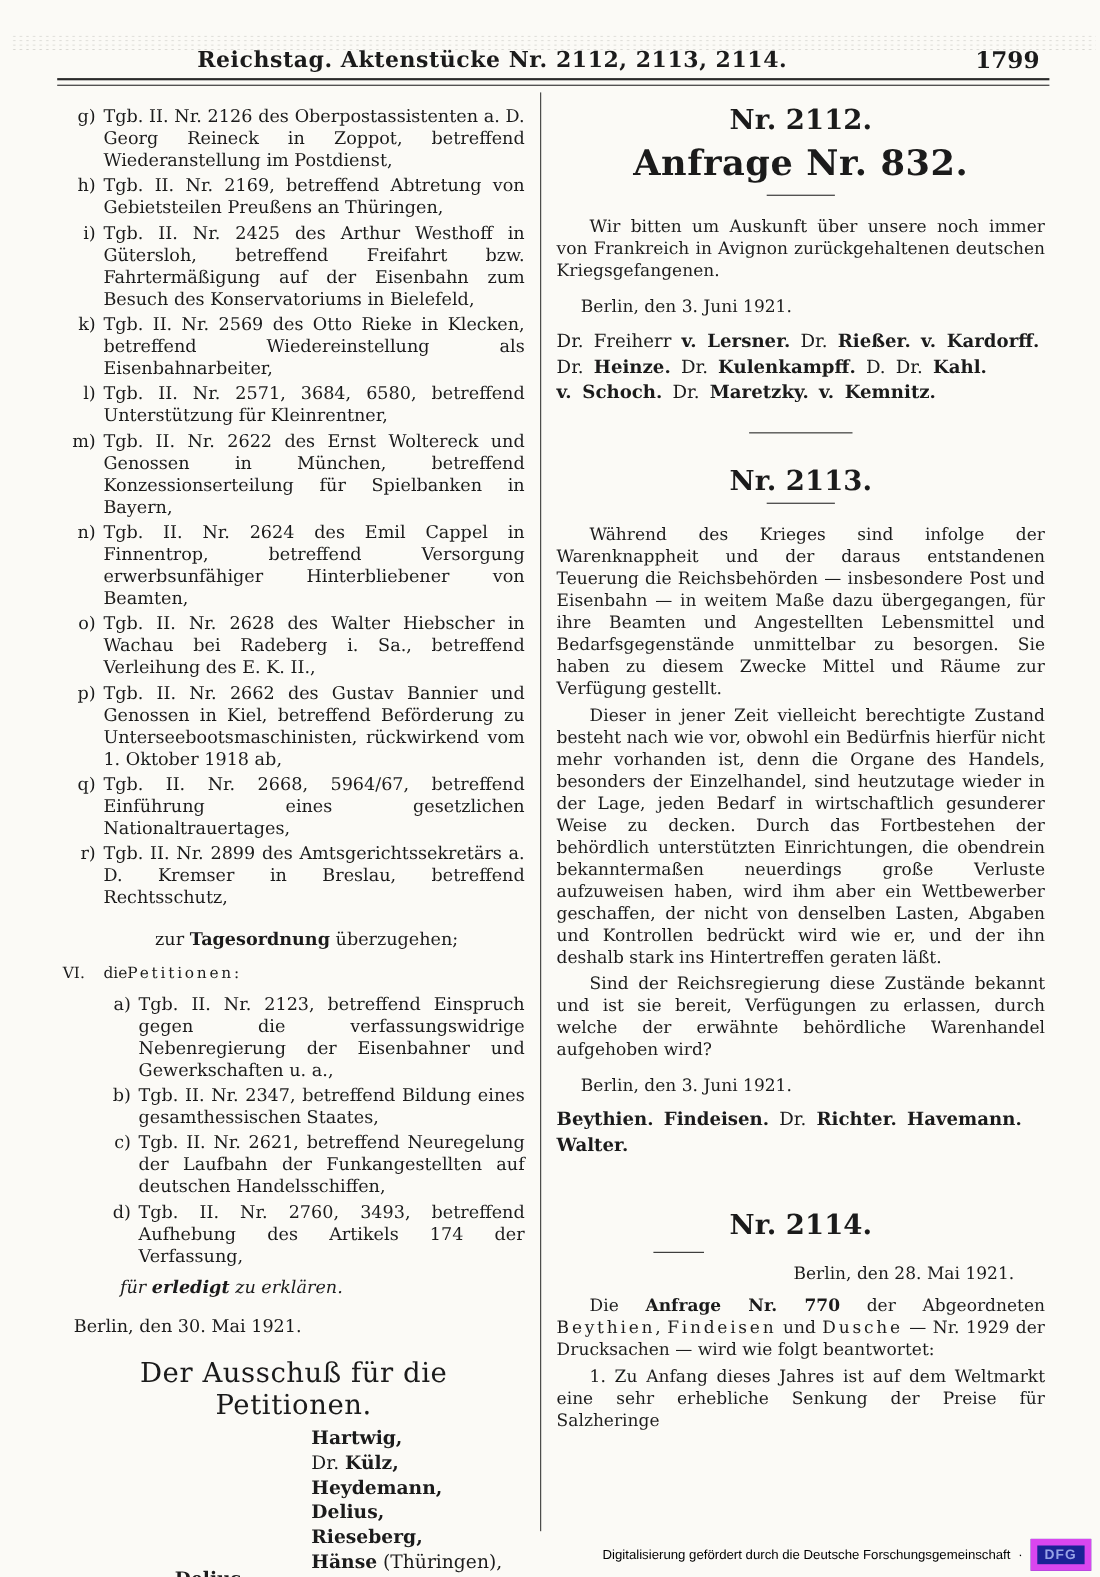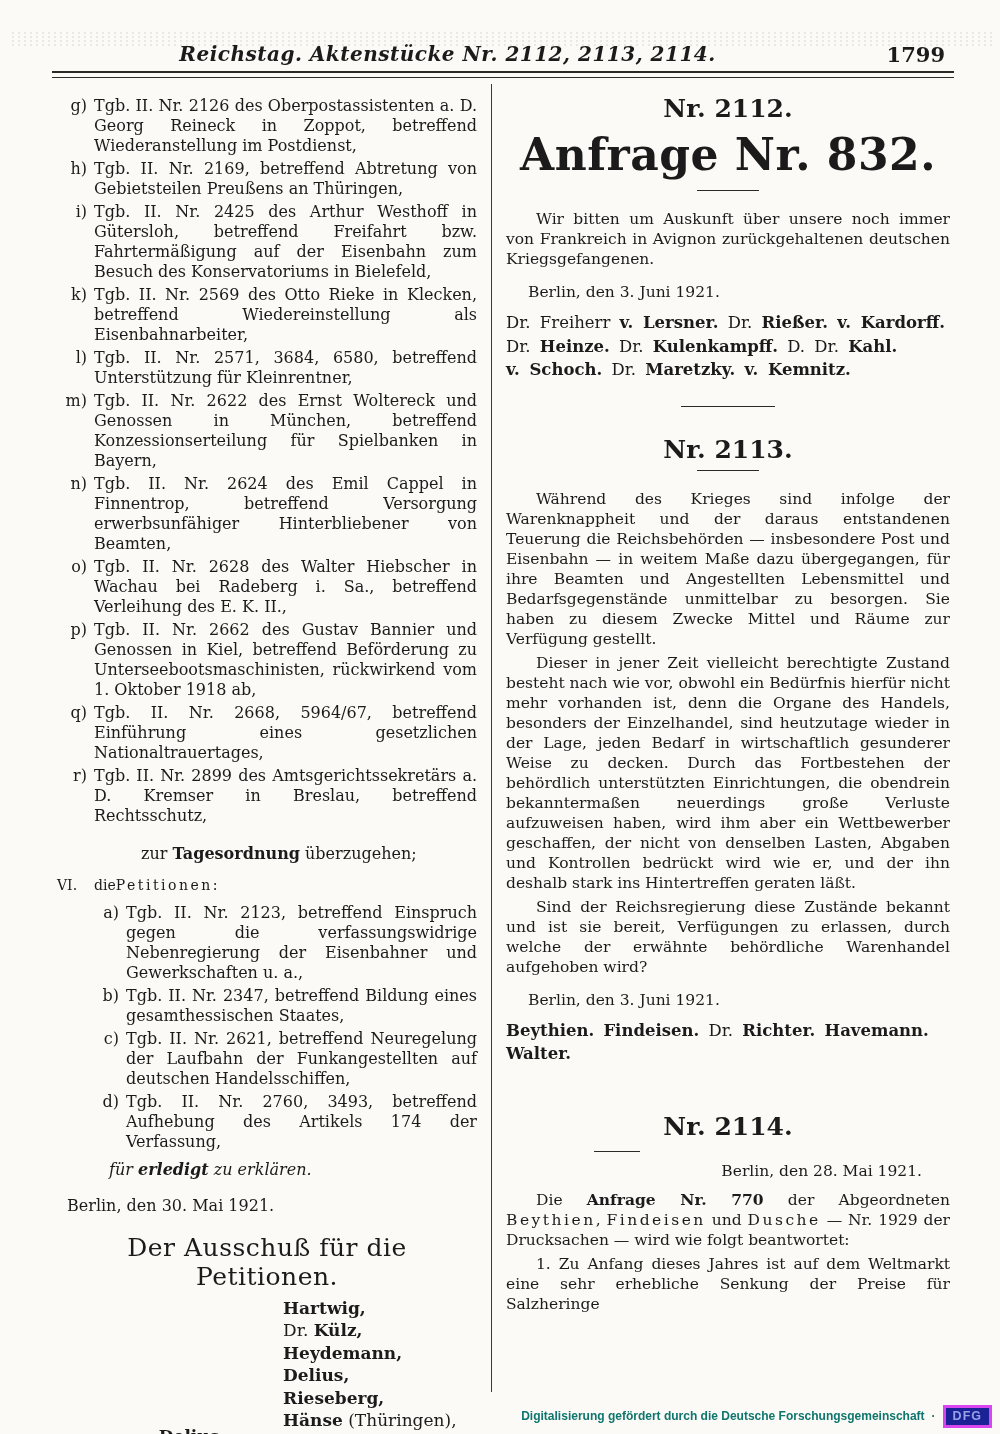--- a/index.html
+++ b/index.html
@@ -10,21 +10,21 @@
   }
   
   .noise-band{
     position:absolute;top:31px;left:10px;right:4px;height:17px;
     background-image:radial-gradient(#9a9a93 0.8px, transparent 1px);
     background-size:6px 4px;opacity:.38;
   }
   .page-header{position:absolute;top:42px;left:55px;right:50px;height:26px;}
   .page-header .title{
     position:absolute;left:0;right:110px;text-align:center;
-    font-size:20px;font-weight:bold;letter-spacing:.5px;white-space:nowrap;font-style:italic;
+    font-size:20px;font-weight:bold;letter-spacing:.5px;white-space:nowrap;
   }
   .page-header .pagenum{position:absolute;right:5px;top:0;font-size:21px;font-weight:bold;}
   .rule-double{
     position:absolute;top:71px;left:52px;right:46px;height:4px;
     border-top:2px solid #2a2a2a;border-bottom:1px solid #2a2a2a;
   }
   .columns{position:absolute;top:84px;left:55px;right:48px;bottom:28px;display:flex;}
   .col-left{width:436px;flex:none;padding:12px 14px 0 2px;box-sizing:border-box;}
   .col-divider{width:1px;flex:none;background:#3a3a3a;margin-bottom:14px;}
   .col-right{flex:1;padding:10px 2px 0 14px;box-sizing:border-box;}
@@ -43,42 +43,42 @@
   .date-left{font-size:16px;margin:16px 0 0 10px;}
   .committee-title{font-size:25px;text-align:center;margin:18px 0 6px;letter-spacing:.5px;}
   .committee-block{position:relative;min-height:330px;}
   .chairman{position:absolute;left:55px;top:128px;width:160px;text-align:center;font-size:17px;line-height:23px;}
   .chairman .nm{font-weight:bold;}
   .members{margin-left:226px;font-size:17px;line-height:22.4px;}
   .members .nm{font-weight:bold;}
 
   
   .sec-no{text-align:center;font-weight:bold;font-size:25px;margin:0 0 6px;}
-  .sec-title{text-align:center;font-weight:bold;font-size:44px;margin:4px 0 10px;letter-spacing:.5px;}
+  .sec-title{text-align:center;font-weight:bold;font-size:32px;margin:4px 0 10px;letter-spacing:.5px;}
   .sec-rule{width:62px;border:none;border-top:1.5px solid #2a2a2a;margin:0 auto 18px;}
   .para{font-size:15.5px;line-height:20px;text-align:justify;text-indent:30px;margin:0 0 4px;}
   .date-right{font-size:15.5px;margin:14px 0 8px;text-indent:22px;}
   .sigs{text-align:left;font-size:16.5px;line-height:23.5px;margin-top:10px;word-spacing:4px;}
   .b{font-weight:bold;}
   .section-divider{width:94px;border:none;border-top:1.5px solid #2a2a2a;margin:24px auto 28px;}
   .gap-2114{height:46px;}
   .minister{font-weight:bold;font-size:18px;line-height:23px;text-align:center;width:282px;margin:8px 0 2px 0;}
   .minister-rule{width:46px;border:none;border-top:1.5px solid #2a2a2a;margin:10px 0 10px 88px;}
   .date-2114{font-size:15.5px;text-align:right;margin:0 28px 10px 0;}
   .sperr{letter-spacing:2.5px;}
 
   
   .page-footer{
     position:absolute;right:8px;bottom:6px;display:flex;align-items:center;gap:7px;
     font-family:"Liberation Sans","DejaVu Sans",sans-serif;
   }
-  .page-footer .ftext{font-size:12px;font-weight:bold;color:#0f766e;}
+  .page-footer .ftext{font-size:12px;font-weight:normal;color:#000000;}
   .dfg-box{
     background:#1b2296;color:#97a3e6;font-size:12.5px;font-weight:bold;
-    padding:2px 7px 3px;letter-spacing:1px;line-height:1;border:3px solid #d946ef;
+    padding:2px 7px 3px;letter-spacing:1px;line-height:1;border:6px solid #d946ef;
   }
 </style>
 </head>
 <body>
 
 <div class="noise-band"></div>
 
 <div class="page-header">
   <div class="title">Reichstag.   Aktenstücke Nr. 2112, 2113, 2114.</div>
   <div class="pagenum">1799</div>

